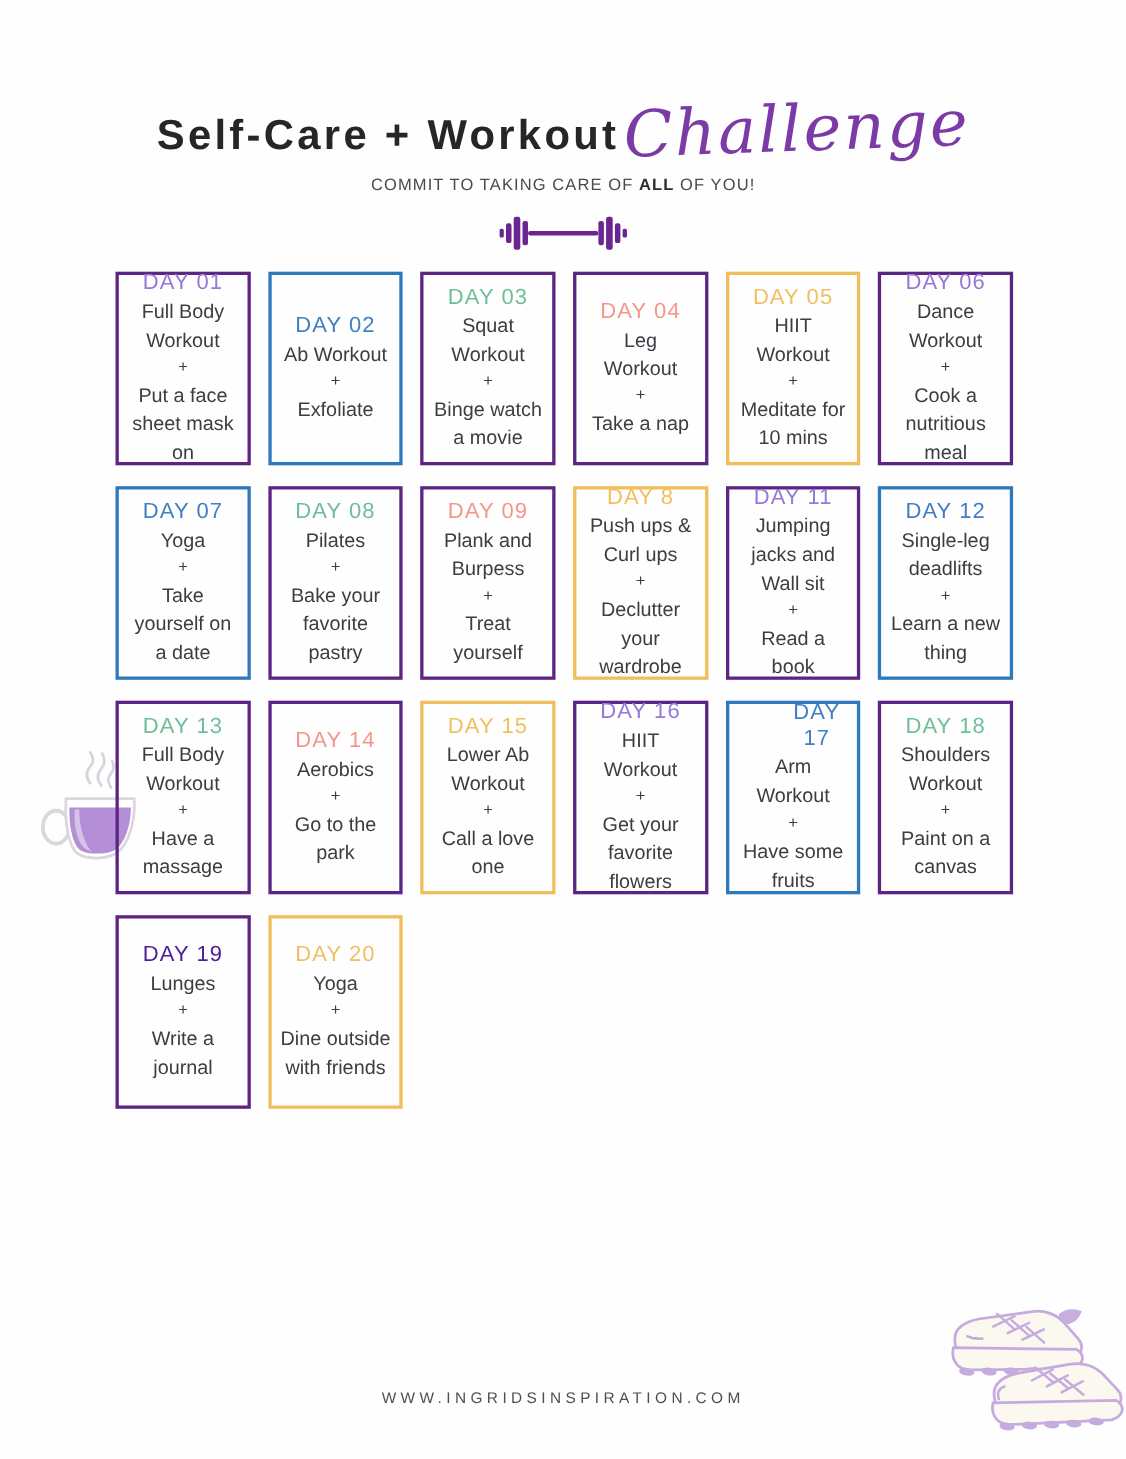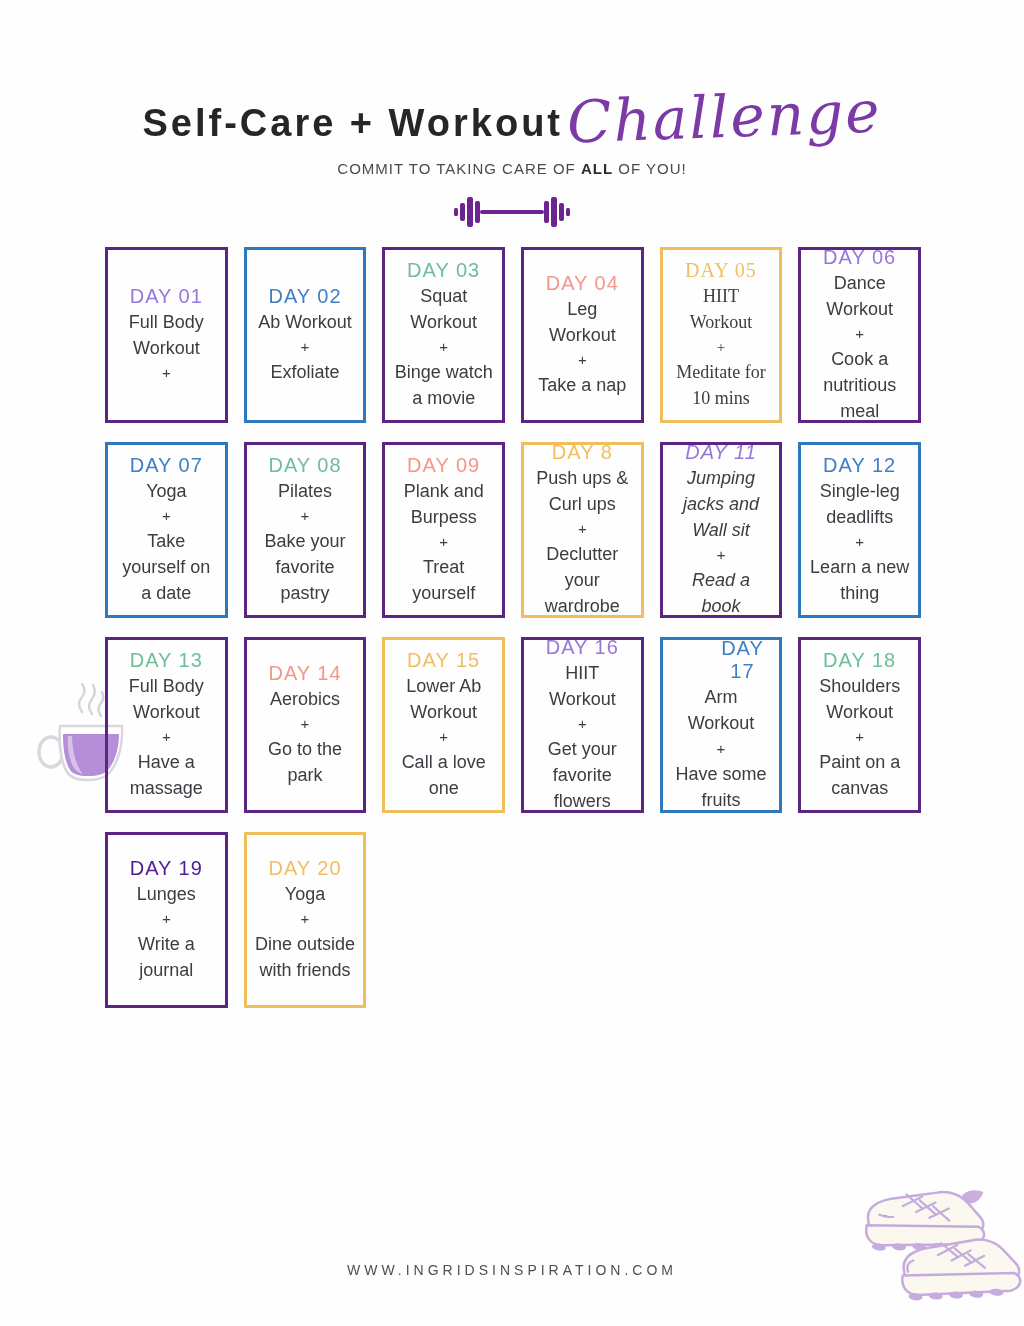--- a/index.html
+++ b/index.html
@@ -128,40 +128,41 @@
         <path d="M16,30 q-8,4 -4,12" fill="none"></path>
       </g>
     </g>
   </svg>
 
   <div class="grid">
       <div class="card" style="border-color: rgb(92, 36, 131);">
         <div class="day-label" style="color: rgb(150, 120, 216);">DAY 01</div>
         <div class="card-text">Full Body Workout</div>
         <div class="plus-line">+</div>
+        <div class="card-text">Put a face sheet mask on</div>
       </div>
       <div class="card" style="border-color: rgb(46, 120, 188);">
         <div class="day-label" style="color: rgb(63, 127, 196);">DAY 02</div>
         <div class="card-text">Ab Workout</div>
         <div class="plus-line">+</div>
         <div class="card-text">Exfoliate</div>
       </div>
       <div class="card" style="border-color: rgb(92, 36, 131);">
         <div class="day-label" style="color: rgb(111, 190, 154);">DAY 03</div>
         <div class="card-text">Squat Workout</div>
         <div class="plus-line">+</div>
         <div class="card-text">Binge watch a movie</div>
       </div>
       <div class="card" style="border-color: rgb(92, 36, 131);">
         <div class="day-label" style="color: rgb(244, 151, 138);">DAY 04</div>
         <div class="card-text">Leg Workout</div>
         <div class="plus-line">+</div>
         <div class="card-text">Take a nap</div>
       </div>
-      <div class="card" style="border-color: rgb(240, 190, 90); font-family: Liberation Serif, serif;">
+      <div class="card" style="border-color: rgb(240, 190, 90);">
         <div class="day-label" style="color: rgb(242, 190, 96);">DAY 05</div>
         <div class="card-text">HIIT Workout</div>
         <div class="plus-line">+</div>
         <div class="card-text">Meditate for 10 mins</div>
       </div>
       <div class="card" style="border-color: rgb(92, 36, 131);">
         <div class="day-label" style="color: rgb(150, 120, 216);">DAY 06</div>
         <div class="card-text">Dance Workout</div>
         <div class="plus-line">+</div>
         <div class="card-text">Cook a nutritious meal</div>
@@ -183,21 +184,21 @@
         <div class="card-text">Plank and Burpess</div>
         <div class="plus-line">+</div>
         <div class="card-text">Treat yourself</div>
       </div>
       <div class="card" style="border-color: rgb(240, 190, 90);">
         <div class="day-label" style="color: rgb(242, 190, 96);">DAY 8</div>
         <div class="card-text">Push ups &amp; Curl ups</div>
         <div class="plus-line">+</div>
         <div class="card-text">Declutter your wardrobe</div>
       </div>
-      <div class="card" style="border-color: rgb(92, 36, 131); font-style: italic;">
+      <div class="card" style="border-color: rgb(92, 36, 131);">
         <div class="day-label" style="color: rgb(150, 120, 216);">DAY 11</div>
         <div class="card-text">Jumping jacks and Wall sit</div>
         <div class="plus-line">+</div>
         <div class="card-text">Read a book</div>
       </div>
       <div class="card" style="border-color: rgb(46, 120, 188);">
         <div class="day-label" style="color: rgb(63, 127, 196);">DAY 12</div>
         <div class="card-text">Single-leg deadlifts</div>
         <div class="plus-line">+</div>
         <div class="card-text">Learn a new thing</div>

